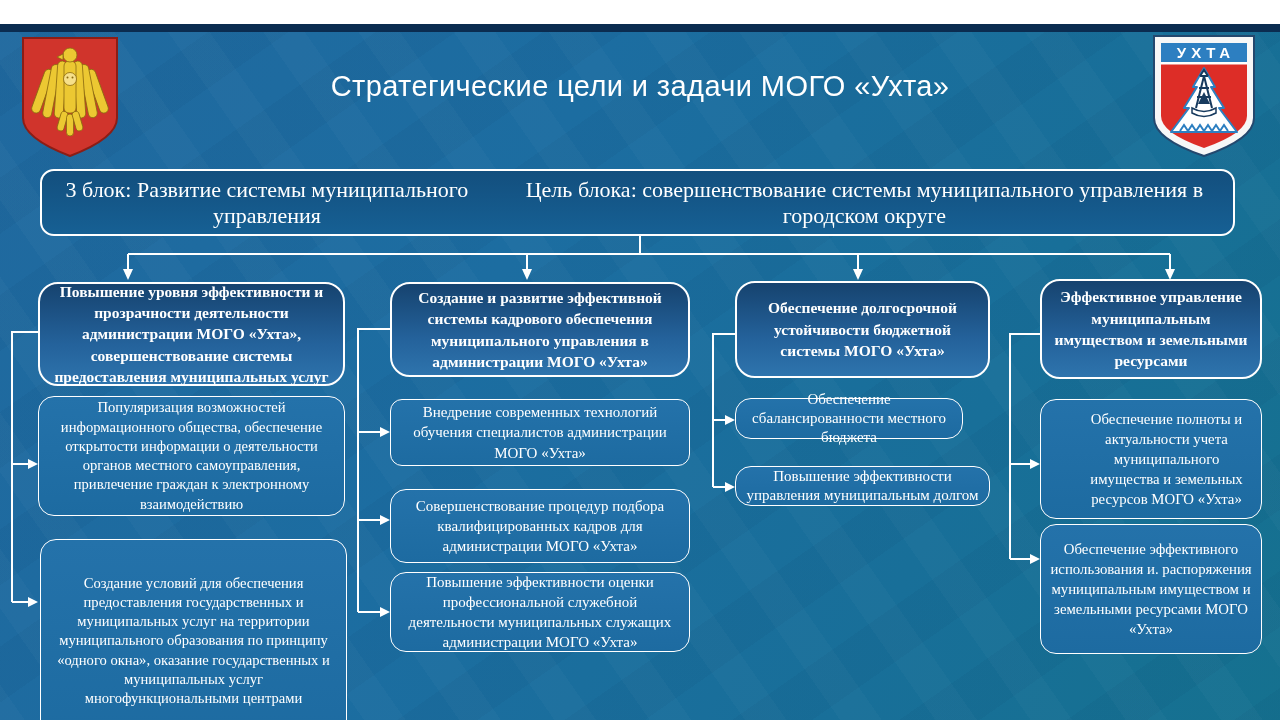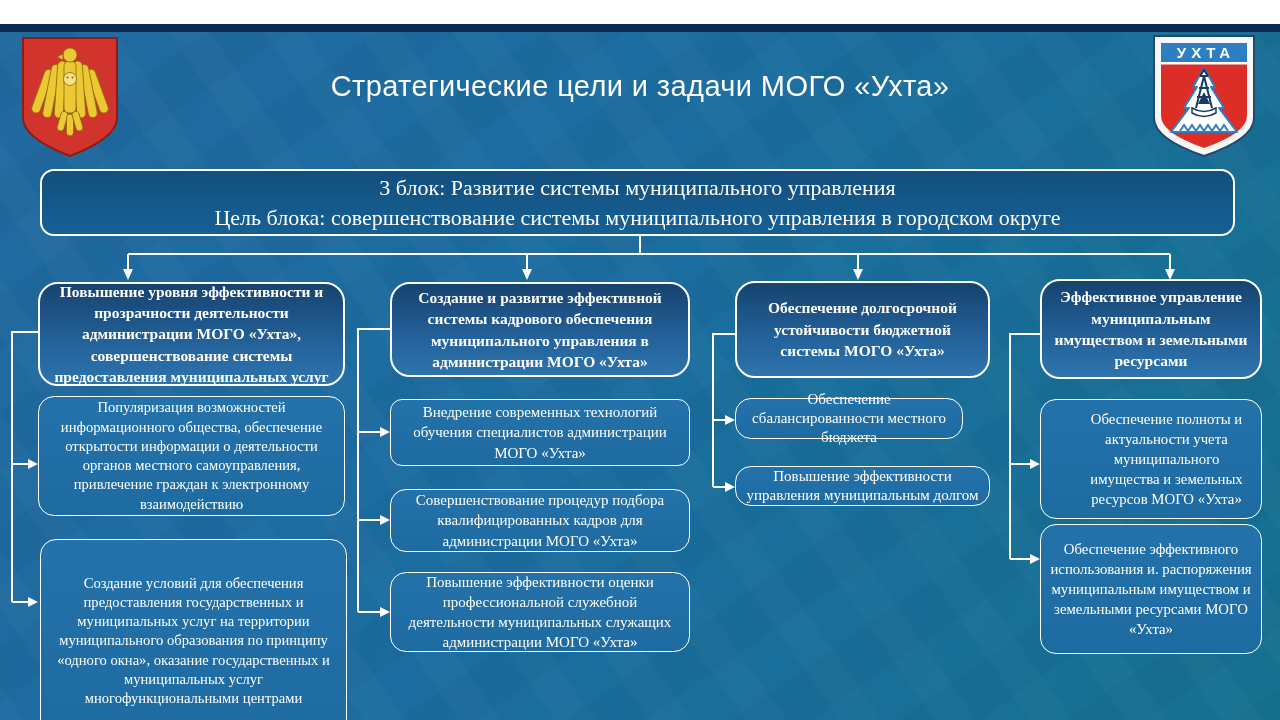--- a/index.html
+++ b/index.html
@@ -16,42 +16,42 @@
   .emblem{position:absolute;}
   .emblem-left{left:18px;top:10px;width:104px;height:126px;}
   .emblem-right{left:1148px;top:8px;width:112px;height:128px;}
 
   .title{position:absolute;top:27px;left:150px;width:980px;text-align:center;color:#ffffff;
     font-family:"Liberation Sans",sans-serif;font-size:29px;font-weight:400;letter-spacing:.4px;}
 
   .header-block{position:absolute;left:40px;top:145px;width:1195px;height:67px;box-sizing:border-box;
     border:2px solid #ffffff;border-radius:14px;
     background:linear-gradient(180deg,#134f7e 0%,#166094 100%);
-    color:#ffffff;display:flex;flex-direction:column;justify-content:center;align-items:center;
+    color:#ffffff;display:flex;flex-direction:row;justify-content:center;align-items:center;
     gap:4px;font-size:22px;line-height:1.15;text-align:center;}
 
   .connectors{position:absolute;left:0;top:0;width:1280px;height:720px;pointer-events:none;}
 
   .box{position:absolute;box-sizing:border-box;color:#ffffff;display:flex;align-items:center;
     justify-content:center;text-align:center;}
   .goal{border:2px solid #ffffff;border-radius:20px;font-weight:bold;font-size:15.5px;line-height:1.38;
     padding:6px 10px;background:linear-gradient(180deg,#16436f 0%,#24629b 60%,#2e74ad 100%);}
   .task{border:1.5px solid #ffffff;border-radius:16px;font-size:15px;line-height:1.35;padding:3px 8px;
     background:linear-gradient(180deg,#2472aa 0%,#1d6ba1 100%);}
   .c1t{font-size:14.6px;line-height:1.32;}
   .c3t{line-height:1.25;}
   .c4t{font-size:14.8px;line-height:1.36;}
 
   
   .b-c1-goal{left:38px;top:258px;width:307px;height:104px;}
   .b-c1-t1{left:38px;top:372px;width:307px;height:120px;}
   .b-c1-t2{left:40px;top:515px;width:307px;height:204px;}
   .b-c2-goal{left:390px;top:258px;width:300px;height:95px;}
   .b-c2-t1{left:390px;top:375px;width:300px;height:67px;border-radius:12px;}
-  .b-c2-t2{left:390px;top:465px;width:300px;height:63px;}
+  .b-c2-t2{left:390px;top:465px;width:300px;height:74px;}
   .b-c2-t3{left:390px;top:548px;width:300px;height:80px;}
   .b-c3-goal{left:735px;top:257px;width:255px;height:97px;}
   .b-c3-t1{left:735px;top:374px;width:228px;height:41px;}
   .b-c3-t2{left:735px;top:442px;width:255px;height:40px;}
   .b-c4-goal{left:1040px;top:255px;width:222px;height:100px;}
   .b-c4-t1{left:1040px;top:375px;width:222px;height:120px;padding-left:39px;}
   .b-c4-t2{left:1040px;top:500px;width:222px;height:130px;}
 </style>
 </head>
 <body>

